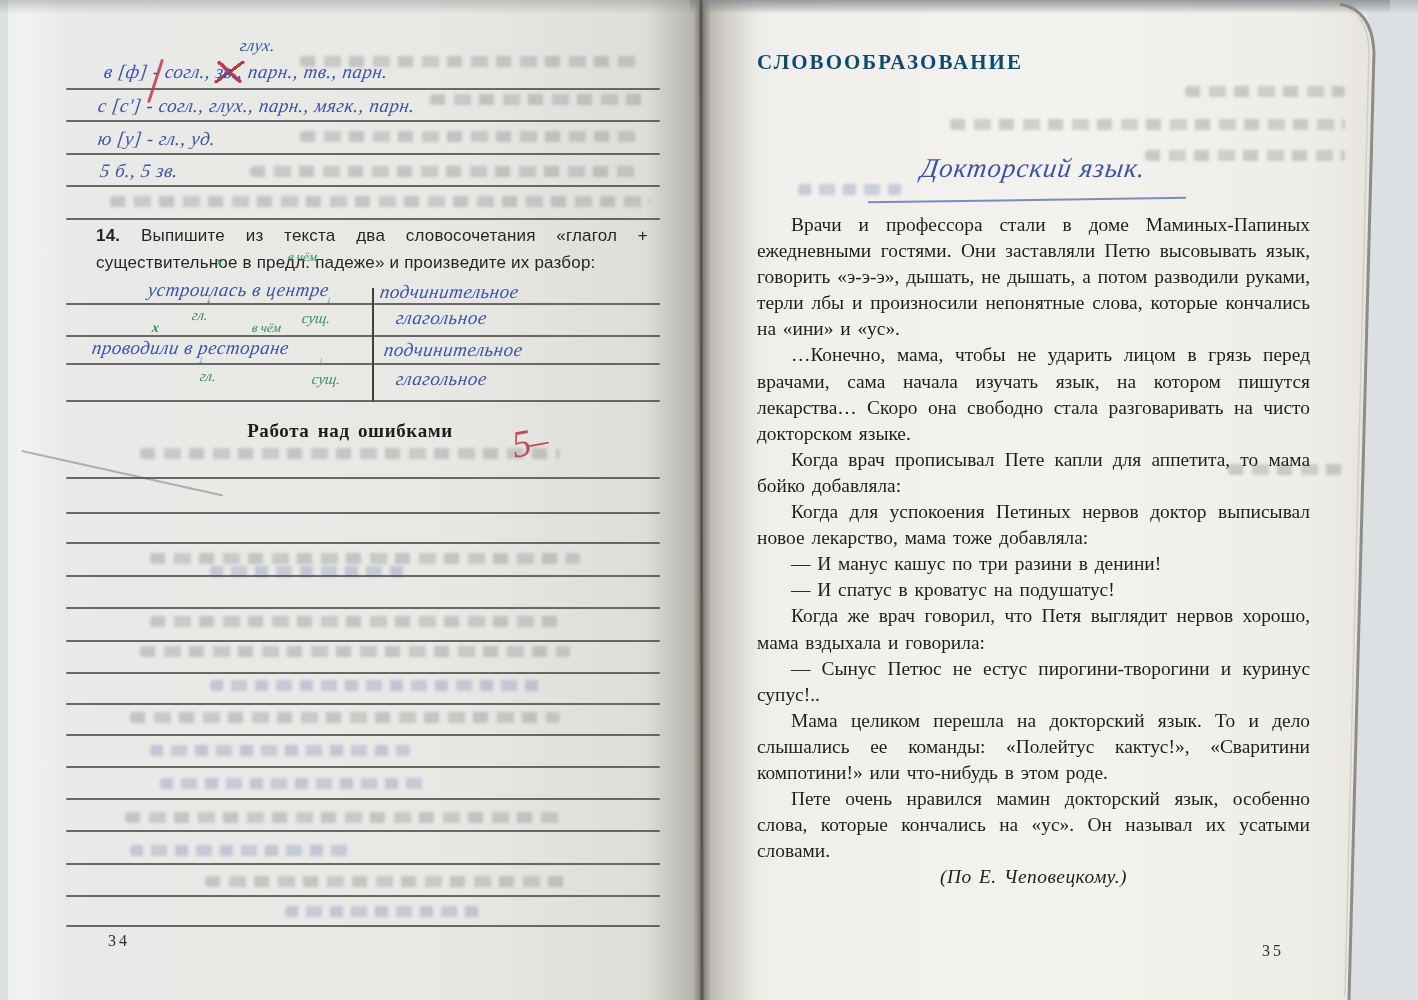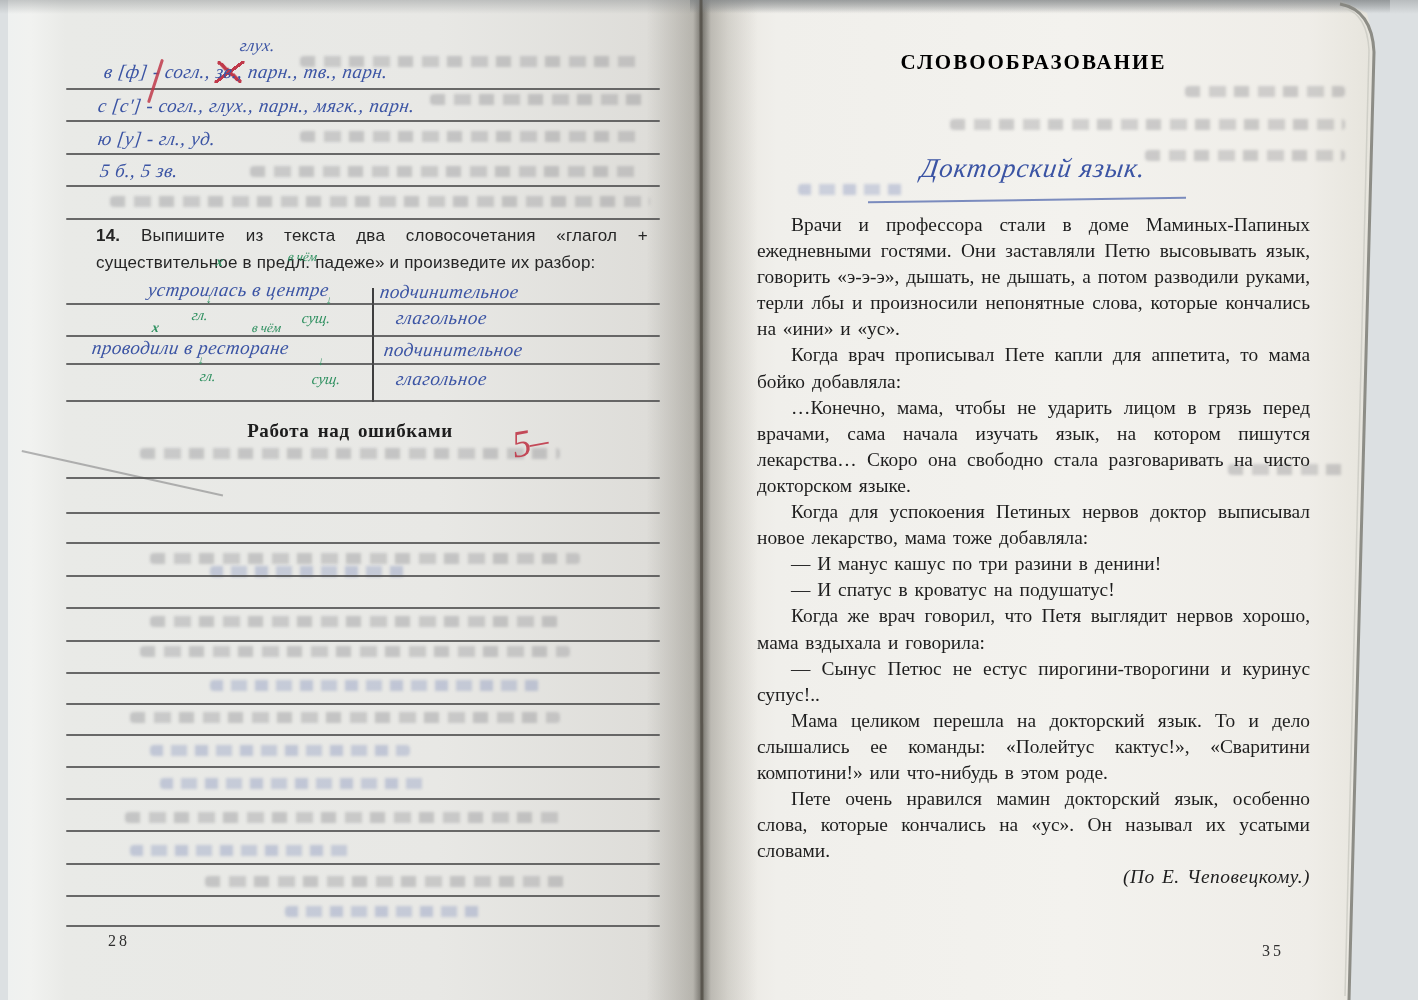--- a/index.html
+++ b/index.html
@@ -71,22 +71,22 @@
   .grade{
     position:absolute;left:512px;top:420px;z-index:3;
     font-family:"Liberation Serif",serif;font-style:italic;font-size:38px;color:#c0394a;
     transform:rotate(-10deg);opacity:.9;letter-spacing:-2px;
   }
   .page-num{
     position:absolute;z-index:3;font-family:"Liberation Serif",serif;
     font-size:16px;color:#2e2e2e;letter-spacing:3px;
   }
   .chapter-heading{
-    position:absolute;left:757px;top:50px;width:553px;z-index:3;text-align:center;
-    font-family:"Liberation Serif",serif;font-weight:bold;font-size:21px;color:#000000;
+    position:absolute;left:757px;top:50px;width:553px;z-index:3;text-align:left;
+    font-family:"Liberation Serif",serif;font-weight:bold;font-size:21px;color:#0c4a6e;
     letter-spacing:2px;
   }
   .text-heading{
     position:absolute;left:757px;top:119px;width:553px;z-index:3;text-align:center;
     font-family:"Liberation Serif",serif;font-weight:bold;font-size:19px;color:#1b1b1b;
     word-spacing:8px;letter-spacing:.5px;
   }
   .hw-title{
     position:absolute;left:757px;top:153px;width:553px;z-index:3;text-align:center;
     font-family:"Liberation Serif",serif;font-style:italic;font-size:27px;color:#3b54a4;
@@ -96,21 +96,21 @@
     position:absolute;left:868px;top:199px;width:318px;height:2px;z-index:3;
     background:#3b54a4;opacity:.65;transform:rotate(-.8deg);
   }
   .story{
     position:absolute;left:757px;top:212px;width:553px;z-index:3;
     font-family:"Liberation Serif",serif;font-size:19.4px;line-height:26.1px;
     color:#1e1e1e;text-align:justify;word-spacing:2px;
   }
   .story p{margin:0;text-indent:34px;}
   .attribution{
-    margin-top:4px;text-align:right;font-style:italic;text-indent:0 !important;
+    margin-top:4px;text-align:center;font-style:italic;text-indent:0 !important;
     letter-spacing:.5px;
   }
 
   
   .divider{position:absolute;left:372px;top:288px;width:2px;height:114px;background:#3e3e3e;z-index:2;}
   .ann{position:absolute;z-index:3;font-family:"Liberation Serif",serif;font-style:italic;white-space:nowrap;transform:skewX(-8deg);}
 
   svg.edges{position:absolute;left:0;top:0;z-index:5;pointer-events:none;}
 </style>
 </head>
@@ -165,30 +165,30 @@
   <div class="ann green" style="left:198px;top:353px;font-size:12px;">↓</div>
   <div class="ann green" style="left:318px;top:354px;font-size:12px;">↓</div>
   <div class="ann green" style="left:200px;top:368px;font-size:15px;">гл.</div>
   <div class="ann green" style="left:312px;top:371px;font-size:15px;">сущ.</div>
   <div class="hw" style="left:396px;top:368px;font-size:19px;">глагольное</div>
 
   <div class="wb-heading">Работа над ошибками</div>
   <div class="grade">5–</div>
   <div class="pencil-line" style="left:22px;top:450px;"></div>
 
-  <div class="page-num" style="left:108px;top:932px;">28</div>
+  <div class="page-num" style="left:108px;top:932px;">34</div>
 
   <div class="chapter-heading">СЛОВООБРАЗОВАНИЕ</div>
   <div class="hw-title">Докторский язык.</div>
   <div class="hw-title-underline"></div>
 
   <div class="story">
     <p>Врачи и профессора стали в доме Маминых-Папиных ежедневными гостями. Они заставляли Петю высовывать язык, говорить «э-э-э», дышать, не дышать, а потом разводили руками, терли лбы и произносили непонятные слова, которые кончались на «ини» и «ус».</p>
+    <p>…Конечно, мама, чтобы не ударить лицом в грязь перед врачами, сама начала изучать язык, на котором пишутся лекарства… Скоро она свободно стала разговаривать на чисто докторском языке.</p>
     <p>Когда врач прописывал Пете капли для аппетита, то мама бойко добавляла:</p>
-    <p>…Конечно, мама, чтобы не ударить лицом в грязь перед врачами, сама начала изучать язык, на котором пишутся лекарства… Скоро она свободно стала разговаривать на чисто докторском языке.</p>
     <p>Когда для успокоения Петиных нервов доктор выписывал новое лекарство, мама тоже добавляла:</p>
     <p>— И манус кашус по три разини в денини!</p>
     <p>— И спатус в кроватус на подушатус!</p>
     <p>Когда же врач говорил, что Петя выглядит нервов хорошо, мама вздыхала и говорила:</p>
     <p>— Сынус Петюс не естус пирогини-творогини и куринус супус!..</p>
     <p>Мама целиком перешла на докторский язык. То и дело слышались ее команды: «Полейтус кактус!», «Сваритини компотини!» или что-нибудь в этом роде.</p>
     <p>Пете очень нравился мамин докторский язык, особенно слова, которые кончались на «ус». Он называл их усатыми словами.</p>
     <p class="attribution">(По Е. Чеповецкому.)</p>
   </div>
 

